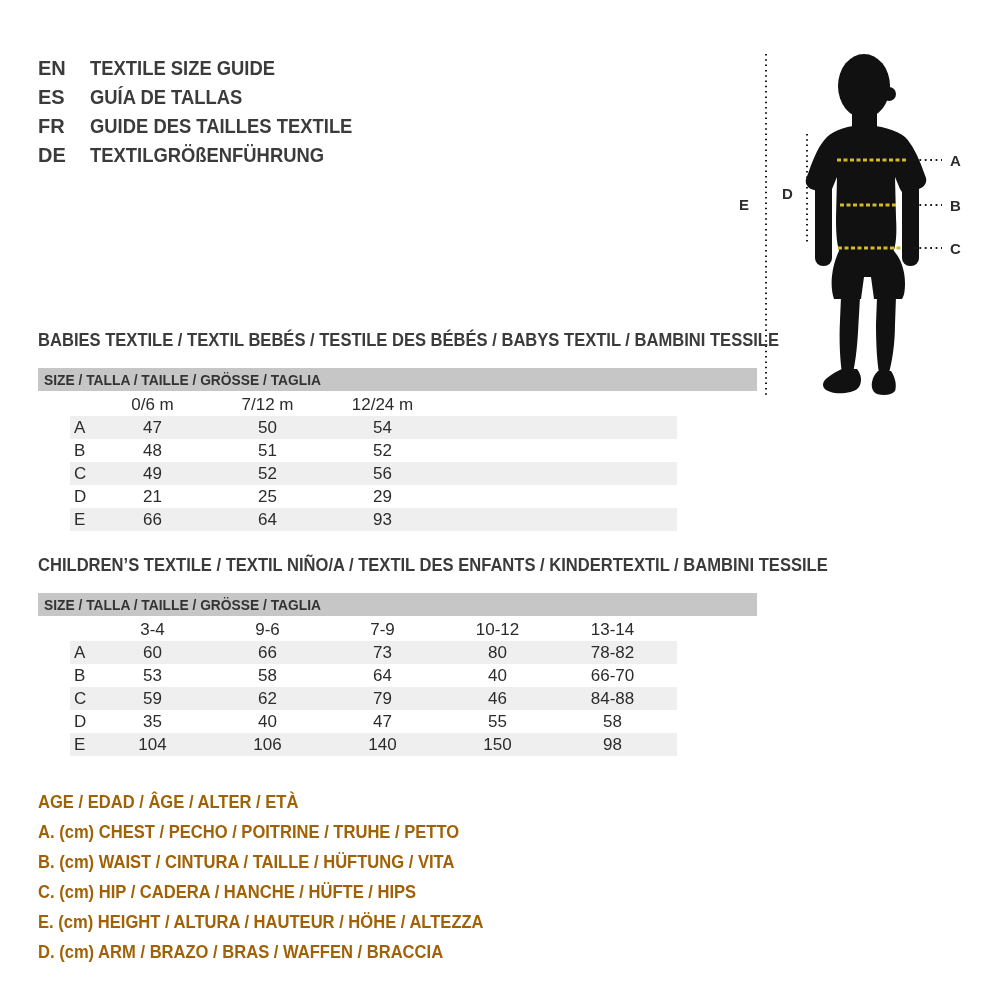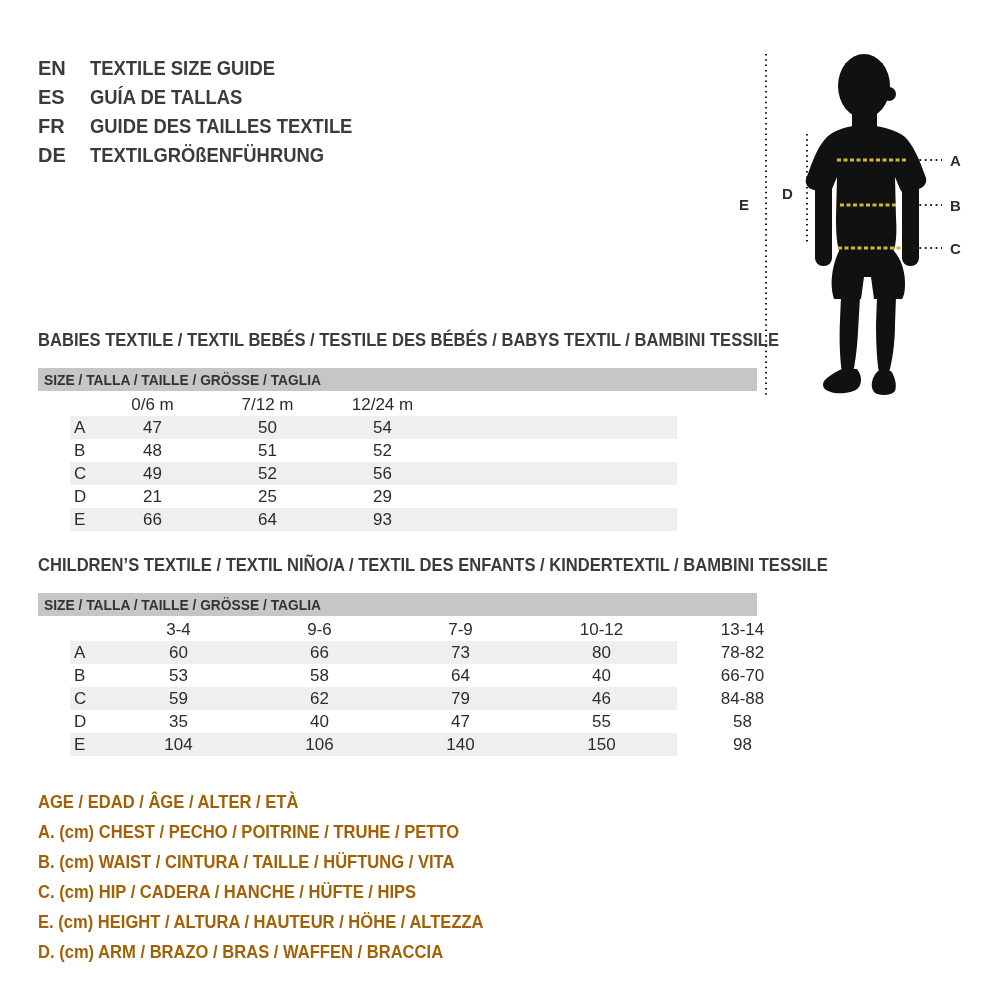--- a/index.html
+++ b/index.html
@@ -14,21 +14,21 @@
             font-size:20px;font-weight:700;color:#3b3b3b;}
 
   
   .sec-title{font-size:18px;font-weight:700;color:#3b3b3b;}
 
   
   .size-bar{width:719px;height:23px;background:#c6c6c6;line-height:23px;
             font-size:15px;font-weight:700;color:#333;box-sizing:border-box;padding-left:6px;}
   .trow{display:grid;height:23px;line-height:23px;font-size:17px;color:#2c2c2c;}
   .g3{grid-template-columns:25px 115px 115px 115px auto;}
-  .g5{grid-template-columns:25px 115px 115px 115px 115px 115px auto;gap:26px;}
+  .g5{grid-template-columns:25px 115px 115px 115px 115px 115px auto;}
   .trow .tlabel{padding-left:4px;text-align:left;}
   .trow .tcell{text-align:center;}
   .shade{background:#efefef;}
   .tables-block{width:607px;margin-left:32px;}
 
   
   .legend{left:38px;top:787px;}
   .legend div{height:30px;line-height:30px;font-size:18px;font-weight:700;color:#a16207;}
 
   

